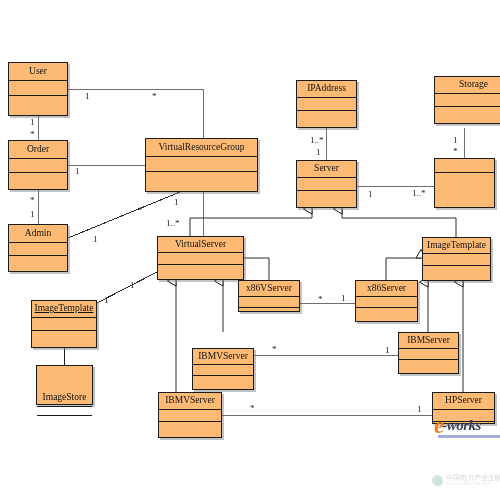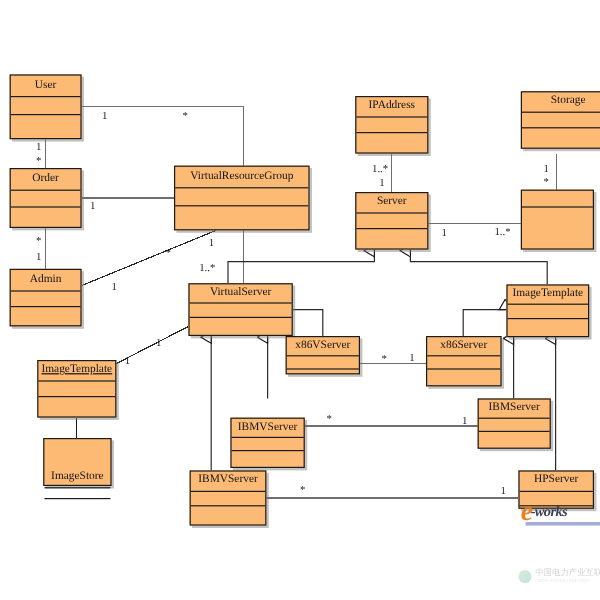--- a/index.html
+++ b/index.html
@@ -57,21 +57,21 @@
   #wm-eworks .ew-e{
     color:#ef7e1a;
     font-size:23px;
     font-style:italic;
     font-weight:bold;
     line-height:1;
     margin-right:-2px;
   }
   #wm-eworks .ew-t{
     color:#3a3f55;
-    font-size:12px;
+    font-size:15px;
     font-style:italic;
     font-weight:bold;
     line-height:1;
     letter-spacing:-0.5px;
   }
   #wm-eworks .ew-bar{
     position:absolute;left:4px;bottom:-1px;width:62px;height:3px;
     background:#5b6bb5;opacity:.55;
   }
   #wm-bottom{

